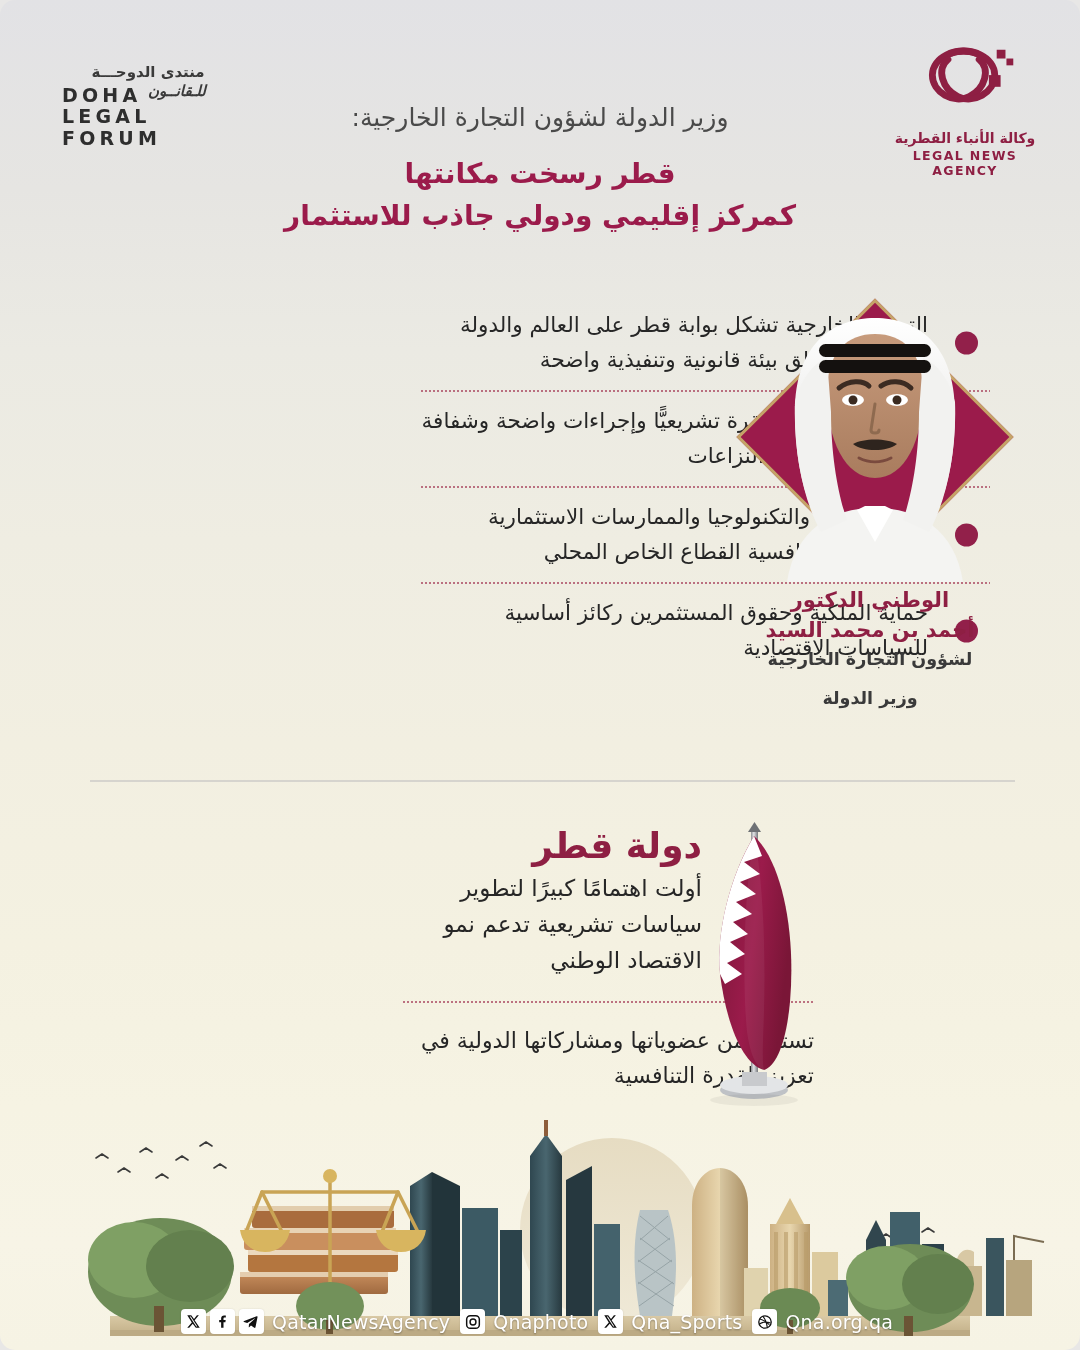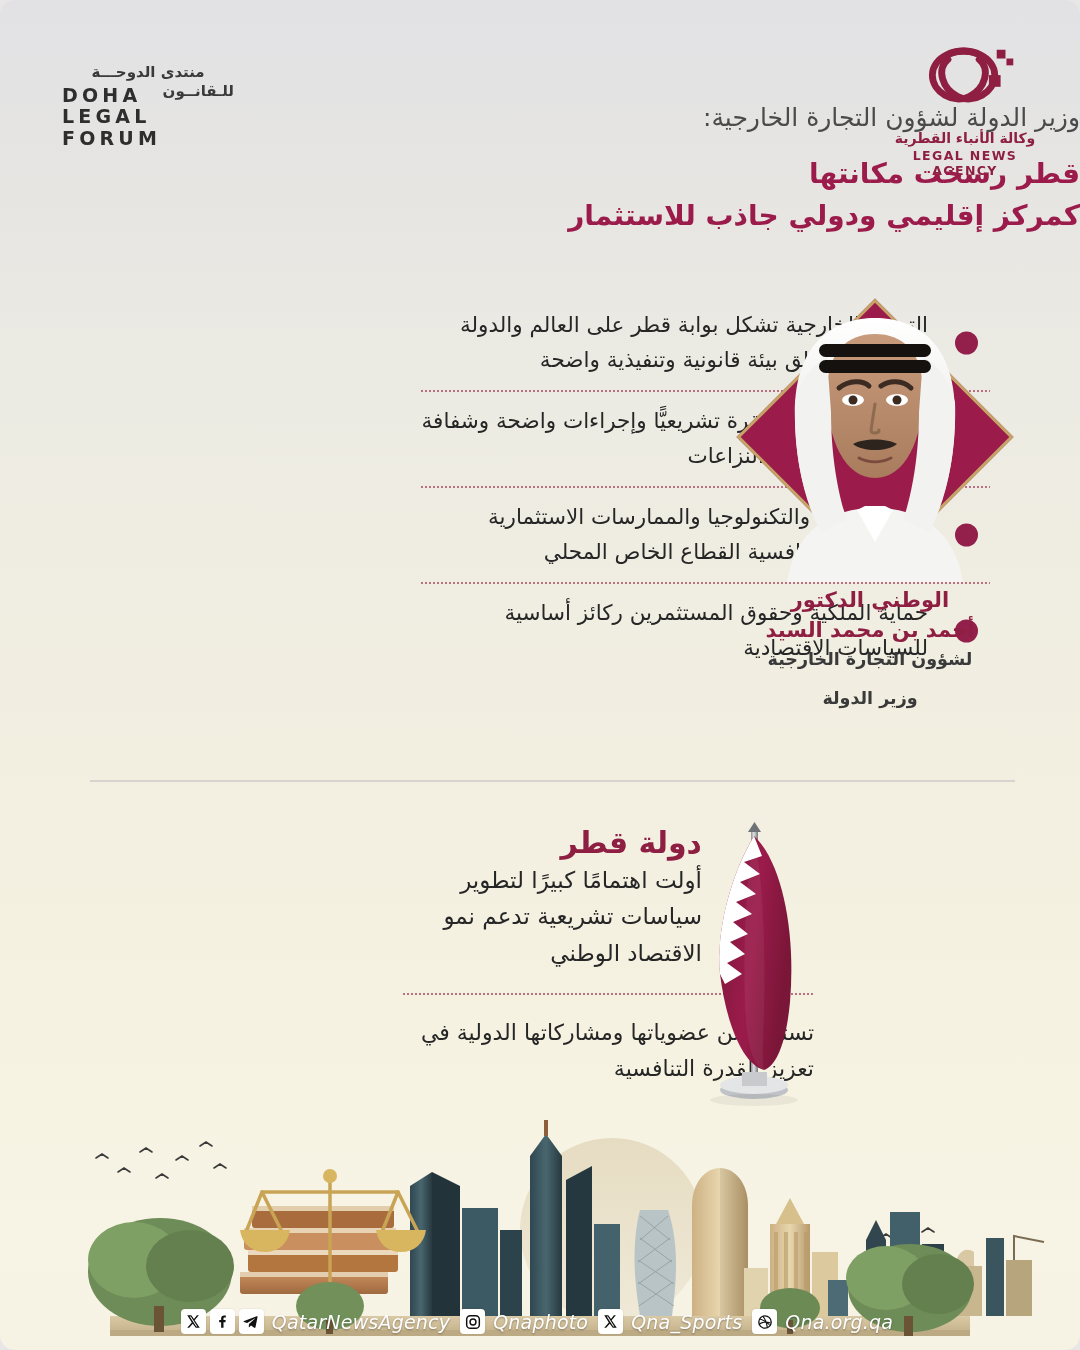--- a/index.html
+++ b/index.html
@@ -38,21 +38,21 @@
     font-size:19px; letter-spacing:4.2px; color:#2e2e2e;
     direction:ltr; text-align:center; font-weight:700; line-height:1.15;
   }
 
   .qna-logo { position:absolute; right:30px; top:40px; width:170px; text-align:center; }
   .qna-mark { height:78px; }
   .qna-ar { font-size:14px; color:#8E1F43; font-weight:700; margin-top:8px; letter-spacing:0.3px; direction:rtl;}
   .qna-en { font-size:12.5px; color:#8E1F43; font-weight:700; letter-spacing:1.4px; direction:ltr; margin-top:2px;}
 
   
-  .title-block { position:absolute; top:100px; left:0; width:1080px; }
+  .title-block { position:absolute; top:100px; left:0; width:1080px; text-align:center; }
   .kicker {
     font-size:25px; color:#4a4a4a; font-weight:500; line-height:1.45; direction:rtl;
   }
   .headline {
     margin-top:17px; font-size:28px; font-weight:bold; color:#9B1B4B;
     line-height:1.48; direction:rtl; letter-spacing:0px;
   }
 
   
   .bullets { position:absolute; top:296px; right:90px; width:570px; }
@@ -82,59 +82,58 @@
   .photo { position:absolute; left:0; top:0; width:280px; height:290px; }
 
   .person { position:absolute; left:700px; top:585px; width:340px; text-align:center; }
   .p-name { font-size:21px; font-weight:bold; color:#8E1F43; line-height:1.45; direction:rtl; }
   .p-role { margin-top:13px; font-size:17.5px; color:#3a3a3a; font-weight:600; line-height:1.5; direction:rtl; }
 
   .hrule { position:absolute; left:90px; top:780px; width:925px; height:2px; background:#D6D4CE; }
 
   
   .qsec { position:absolute; right:378px; top:823px; width:300px; text-align:right; }
-  .q-head { font-size:30px; font-weight:bold; color:#8E1F43; direction:rtl; line-height:1.3; }
+  .q-head { font-size:36px; font-weight:bold; color:#8E1F43; direction:rtl; line-height:1.3; }
   .q-p { font-size:23px; line-height:1.58; color:#262626; direction:rtl; font-weight:500; }
   .q-dotline {
     margin:22px 0 20px 0; height:2px; width:412px; margin-right:-112px;
     background-image:radial-gradient(circle,#A9465F 45%, rgba(0,0,0,0) 46%);
     background-size:4px 2px; background-repeat:repeat-x; opacity:.75;
   }
   .q-p2 { font-size:22px; line-height:1.62; color:#262626; direction:rtl; font-weight:500; letter-spacing:1px; width:412px; margin-right:-112px; text-align:right;}
 
   .flag { position:absolute; left:690px; top:822px; width:150px; height:290px; }
 
   
   .skyline { position:absolute; left:0; bottom:0; width:1080px; height:230px; }
 
   
   .social {
     position:absolute; left:0; bottom:16px; width:1080px;
     display:flex; justify-content:center; align-items:center; gap:0px;
     direction:ltr;
-    font-style:italic;
   }
   .sgroup { display:flex; align-items:center; }
   .sicon {
     width:25px; height:25px; background:#ffffff; border-radius:4px;
     display:flex; align-items:center; justify-content:center;
     margin:0 2px; box-shadow:0 0 2px rgba(0,0,0,.12);
   }
   .shandle { font-size:19px; color:#ffffff; font-weight:500; margin:0 8px 0 6px;
     direction:ltr; text-shadow:0 1px 2px rgba(0,0,0,.35); letter-spacing:.2px;}
 </style>
 </head>
 <body>
 
 <div class="page">
 
   <div class="dlf-logo">
     <div class="dlf-ar">منتدى الدوحـــة</div>
     <div style="position:relative;">
-      <div class="dlf-ar" style="text-align:right;padding-left:58px;margin-top:-1px;">للـقانــون</div>
+      <div class="dlf-ar" style="text-align:center;padding-left:58px;margin-top:-1px;font-style:italic;">للـقانــون</div>
     </div>
     <div class="dlf-en" style="text-align:left;margin-top:-17px;">DOHA</div>
     <div class="dlf-en" style="text-align:left;">LEGAL FORUM</div>
   </div>
 
   <div class="qna-logo">
     <svg class="qna-mark" viewBox="0 0 120 80">
       <g fill="none" stroke="#8E1F43" stroke-width="7" stroke-linecap="round">
         <path d="M72 14 C 50 6, 26 18, 26 36 C 26 54, 48 66, 64 58 C 80 50, 86 30, 74 20"></path>
         <path d="M44 14 C 66 6, 90 18, 90 36 C 90 54, 68 66, 52 58 C 36 50, 30 30, 42 20"></path>

